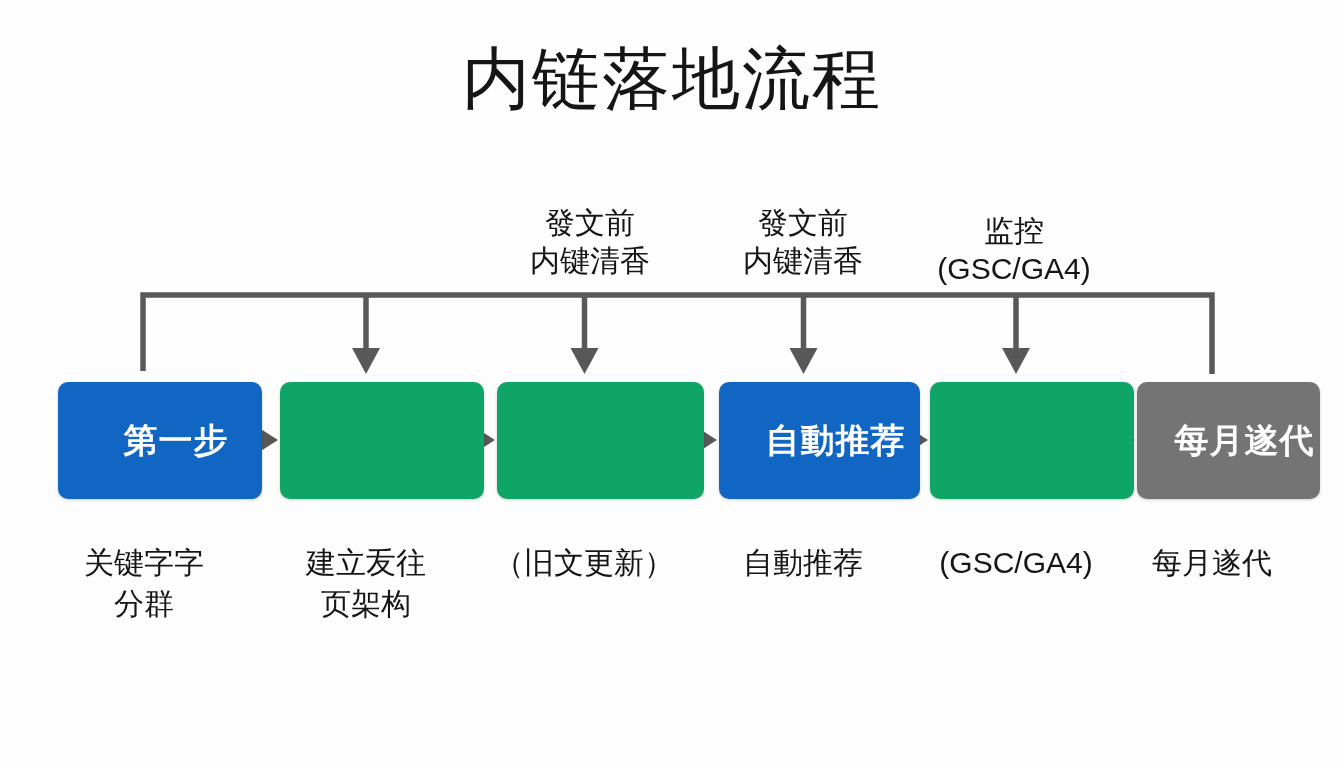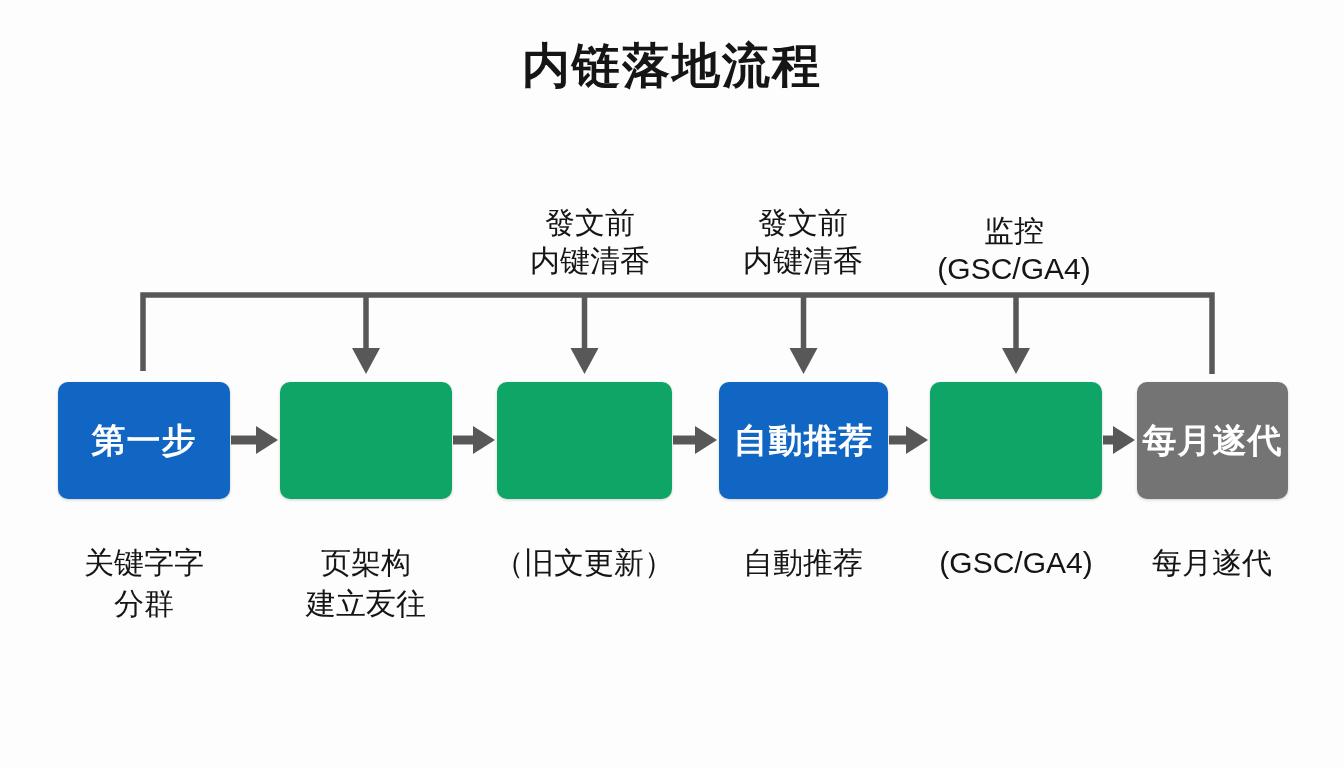--- a/index.html
+++ b/index.html
@@ -18,22 +18,22 @@
     height:768px;
     background:var(--bg);
     overflow:hidden;
     margin:0 auto;
   }
   .title{
     position:absolute;
     left:0; top:34px;
     width:100%;
     text-align:center;
-    font-size:48px;
-    font-weight:700;
+    font-size:68px;
+    font-weight:400;
     letter-spacing:2px;
     color:var(--text);
   }
   .top-annotation{
     position:absolute;
     top:204px;
     width:320px;
     text-align:center;
     font-size:30px;
     line-height:38px;
@@ -67,20 +67,21 @@
     height:117px;
     border-radius:10px;
     display:flex;
     align-items:center;
     justify-content:center;
     color:#ffffff;
     font-size:34px;
     font-weight:700;
     letter-spacing:1px;
     box-shadow:0 1px 3px rgba(0,0,0,0.18);
+    padding-left:32px;
   }
   .caption{
     position:absolute;
     top:542px;
     width:340px;
     text-align:center;
     font-size:30px;
     line-height:41px;
     font-weight:500;
     color:var(--text);
@@ -155,22 +156,22 @@
   <div class="flow-box" style="left: 497px; width: 175px; background: rgb(15, 165, 103); color: rgb(255, 255, 255);"></div>
   <div class="flow-box" style="left: 719px; width: 169px; background: rgb(17, 102, 196); color: rgb(255, 255, 255);">自動推荐</div>
   <div class="flow-box" style="left: 930px; width: 172px; background: rgb(15, 165, 103); color: rgb(255, 255, 255);"></div>
   <div class="flow-box" style="left: 1137px; width: 151px; background: rgb(116, 116, 116); color: rgb(255, 255, 255);">每月遂代</div>
 
   <div class="caption" style="left:-26px;">
     <span>关键字字</span>
     <span>分群</span>
   </div>
   <div class="caption" style="left:196px;">
+    <span>建立叐往</span>
     <span>页架构</span>
-    <span>建立叐往</span>
   </div>
   <div class="caption" style="left:414px;">
     <span>（旧文更新）</span>
   </div>
   <div class="caption" style="left:633px;">
     <span>自動推荐</span>
   </div>
   <div class="caption" style="left:846px;">
     <span>(GSC/GA4)</span>
     <span></span>

